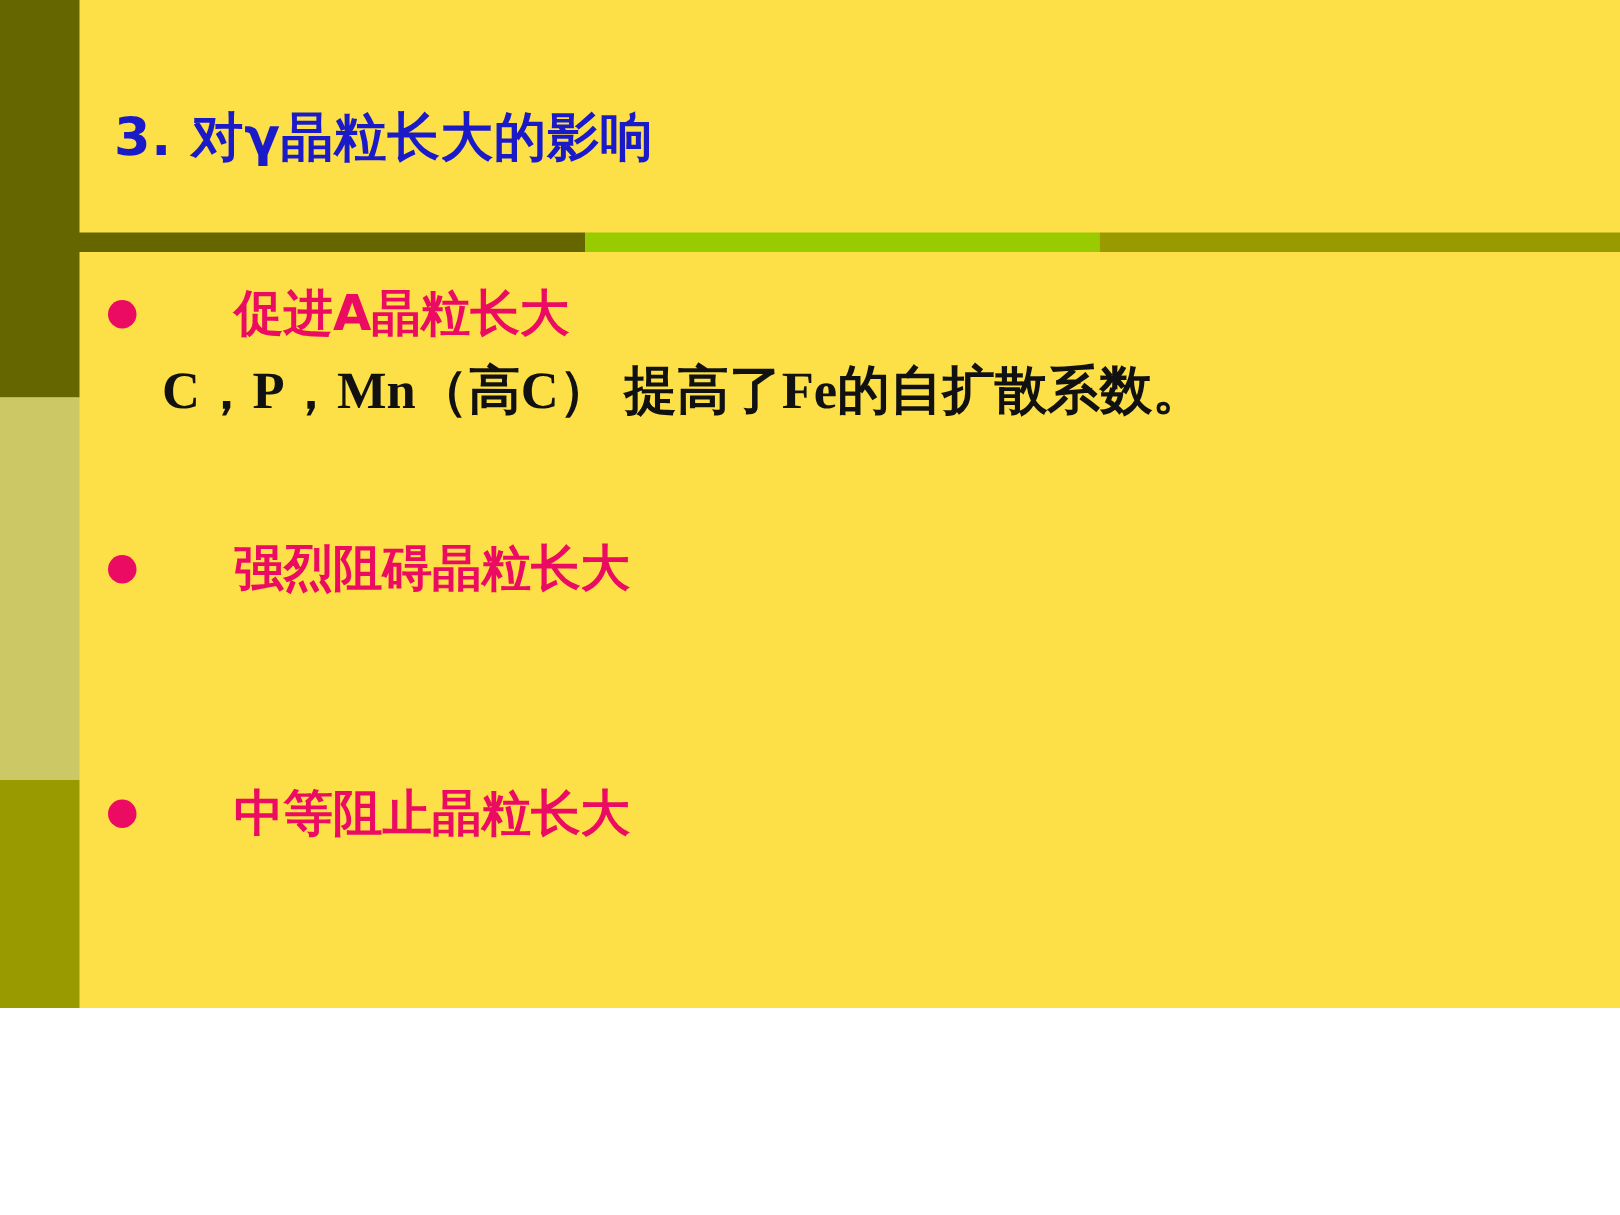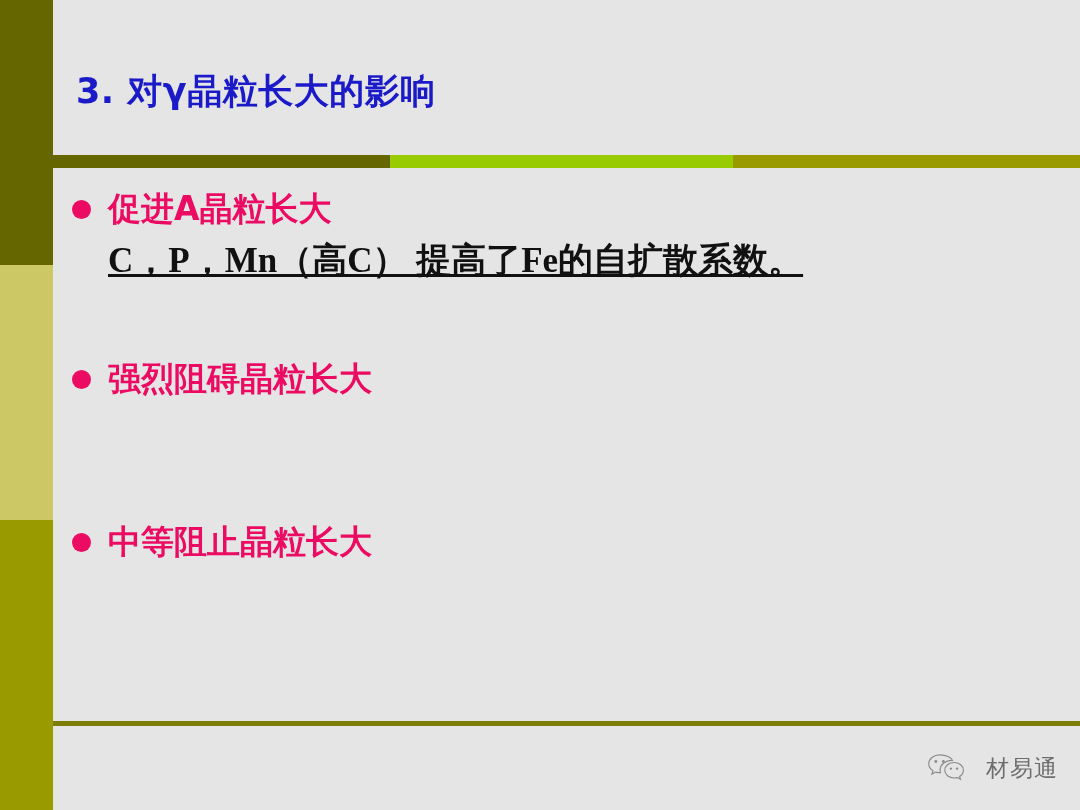--- a/index.html
+++ b/index.html
@@ -4,22 +4,22 @@
 <title>Slide</title>
 <style>
   html, body {
     margin: 0;
     padding: 0;
     background: #ffffff;
   }
   #slide {
     position: relative;
     width: 1080px;
-    height: 810px;
-    background: #e5e5e5;
+    height: 672px;
+    background: #fde047;
     overflow: hidden;
     font-family: "Liberation Serif", "DejaVu Serif", serif;
   }
 
   
   .side-band {
     position: absolute;
     left: 0;
     width: 53px;
   }
@@ -60,20 +60,21 @@
     width: 980px;
   }
   #block-1 { top: 188px; }
   #block-2 { top: 358px; text-align: right; }
   #block-3 { top: 521px; }
 
   .bullet-head {
     display: flex;
     align-items: flex-start;
     white-space: nowrap;
+    gap: 48px;
   }
   .bullet-dot {
     width: 19px;
     height: 19px;
     border-radius: 50%;
     background: #ec0b62;
     margin-top: 12px;
     margin-right: 17px;
     flex: 0 0 auto;
   }
@@ -86,21 +87,20 @@
   }
   .bullet-body {
     margin-left: 36px;
     margin-top: 10px;
     font-family: "Liberation Serif", "DejaVu Serif", serif;
     font-size: 35px;
     font-weight: bold;
     color: #111111;
     white-space: pre;
     line-height: 1.25;
-    text-decoration: underline;
   }
 
   
   #bottom-rule {
     position: absolute;
     left: 53px;
     top: 721px;
     width: 1027px;
     height: 5px;
     background: #7d7d07;

